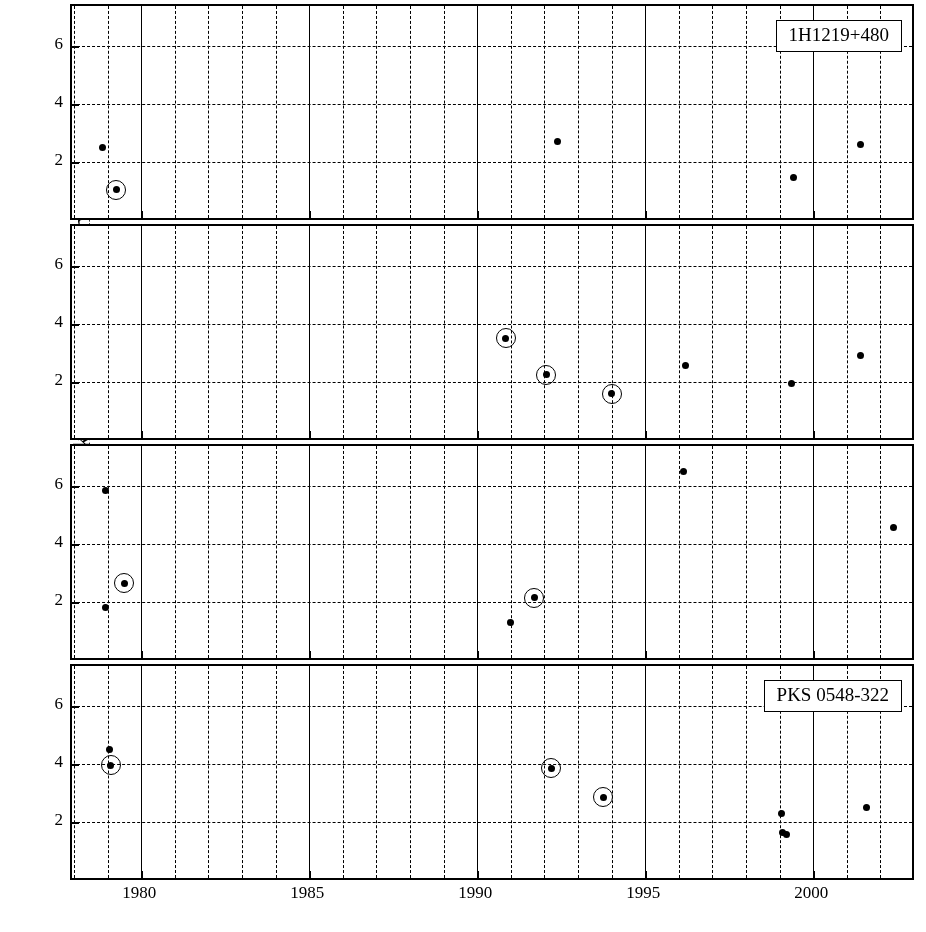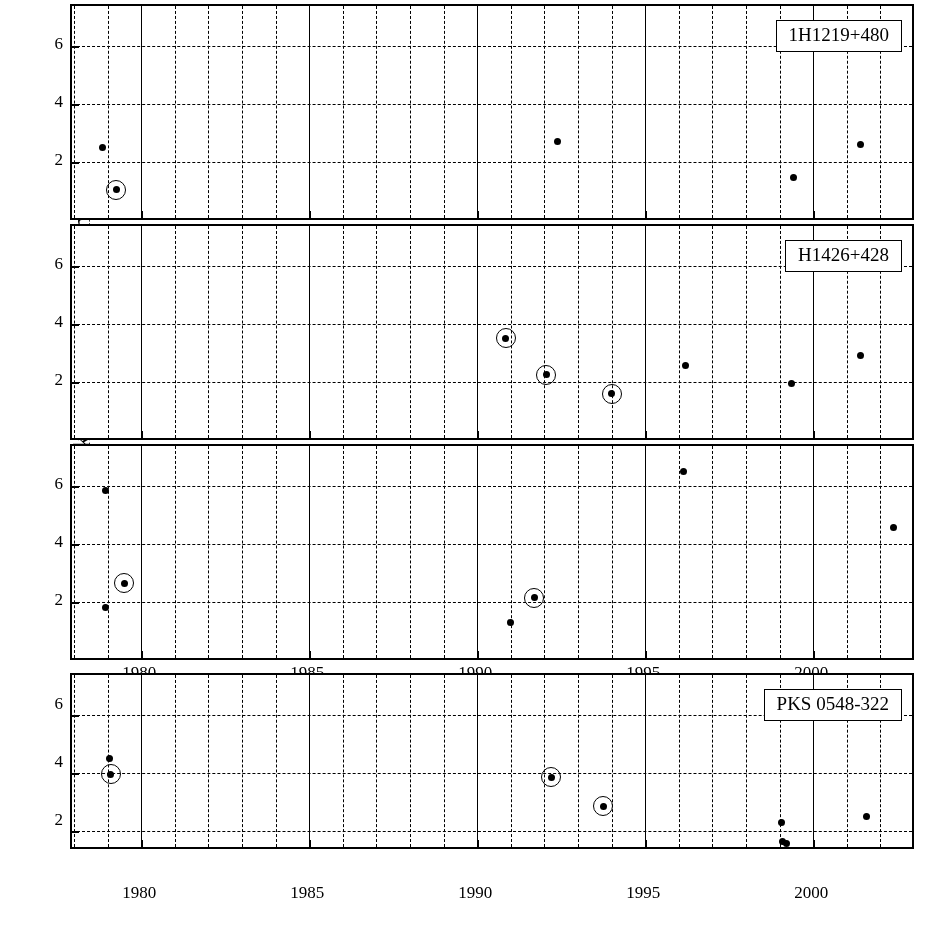--- a/index.html
+++ b/index.html
@@ -240,21 +240,20 @@
         <div class="ring" style="left: 433.76px; top: 112.356px;"></div>
         <div class="pt" style="left: 433.76px; top: 112.356px;"></div>
         <div class="ring" style="left: 474.08px; top: 148.658px;"></div>
         <div class="pt" style="left: 474.08px; top: 148.658px;"></div>
         <div class="ring" style="left: 539.6px; top: 167.534px;"></div>
         <div class="pt" style="left: 539.6px; top: 167.534px;"></div>
         <div class="pt" style="left: 613.52px; top: 139.945px;"></div>
         <div class="pt" style="left: 719.36px; top: 157.37px;"></div>
         <div class="pt" style="left: 788.24px; top: 129.781px;"></div>
       </div>
-      <div class="panel-legend" style="right: 10px; top: 14px;">H1426+428</div>
     </div>
     <div class="ytick-label" style="left: 63px; top: 379.918px;">2</div>
     <div class="ytick-label" style="left: 63px; top: 321.836px;">4</div>
     <div class="ytick-label" style="left: 63px; top: 263.753px;">6</div>
     <div class="xtick-label" style="left: 139.2px; top: 443px;">1980</div>
     <div class="xtick-label" style="left: 307.2px; top: 443px;">1985</div>
     <div class="xtick-label" style="left: 475.2px; top: 443px;">1990</div>
     <div class="xtick-label" style="left: 643.2px; top: 443px;">1995</div>
     <div class="xtick-label" style="left: 811.2px; top: 443px;">2000</div>
     <div class="panel" style="top: 444px; height: 216px;">
@@ -307,21 +306,21 @@
       </div>
     </div>
     <div class="ytick-label" style="left: 63px; top: 599.918px;">2</div>
     <div class="ytick-label" style="left: 63px; top: 541.836px;">4</div>
     <div class="ytick-label" style="left: 63px; top: 483.753px;">6</div>
     <div class="xtick-label" style="left: 139.2px; top: 663px;">1980</div>
     <div class="xtick-label" style="left: 307.2px; top: 663px;">1985</div>
     <div class="xtick-label" style="left: 475.2px; top: 663px;">1990</div>
     <div class="xtick-label" style="left: 643.2px; top: 663px;">1995</div>
     <div class="xtick-label" style="left: 811.2px; top: 663px;">2000</div>
-    <div class="panel" style="top: 664px; height: 176px; margin-top: 9px;">
+    <div class="panel" style="top: 664px; height: 216px;">
       <div class="plotarea">
         <div class="gridv" style="left: 2px;"></div>
         <div class="gridv" style="left: 35.6px;"></div>
         <div class="gridv major" style="left: 69.2px;"></div>
         <div class="gridv" style="left: 102.8px;"></div>
         <div class="gridv" style="left: 136.4px;"></div>
         <div class="gridv" style="left: 170px;"></div>
         <div class="gridv" style="left: 203.6px;"></div>
         <div class="gridv major" style="left: 237.2px;"></div>
         <div class="gridv" style="left: 270.8px;"></div>

